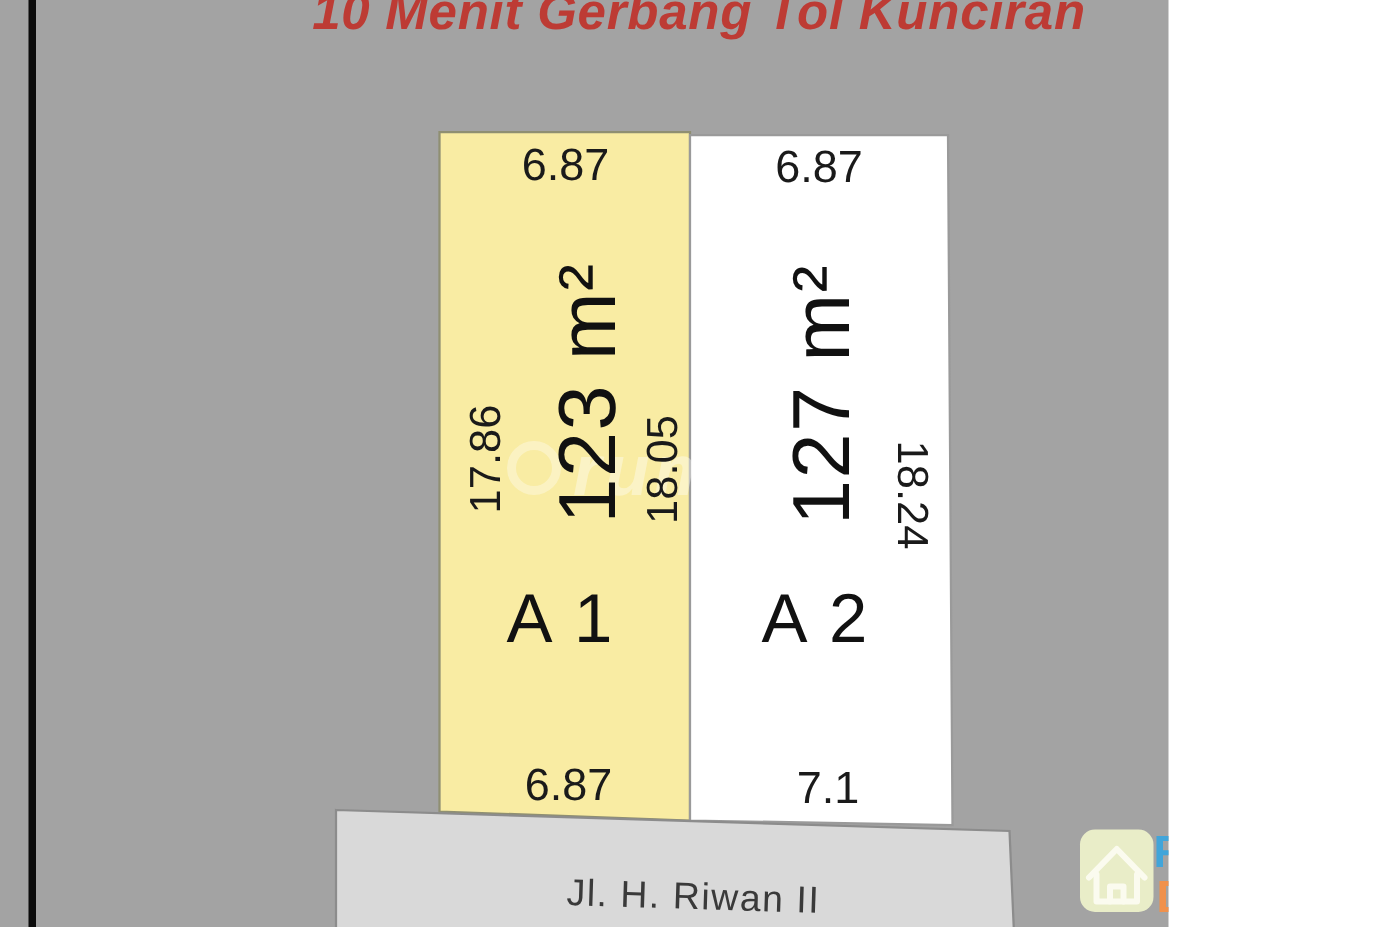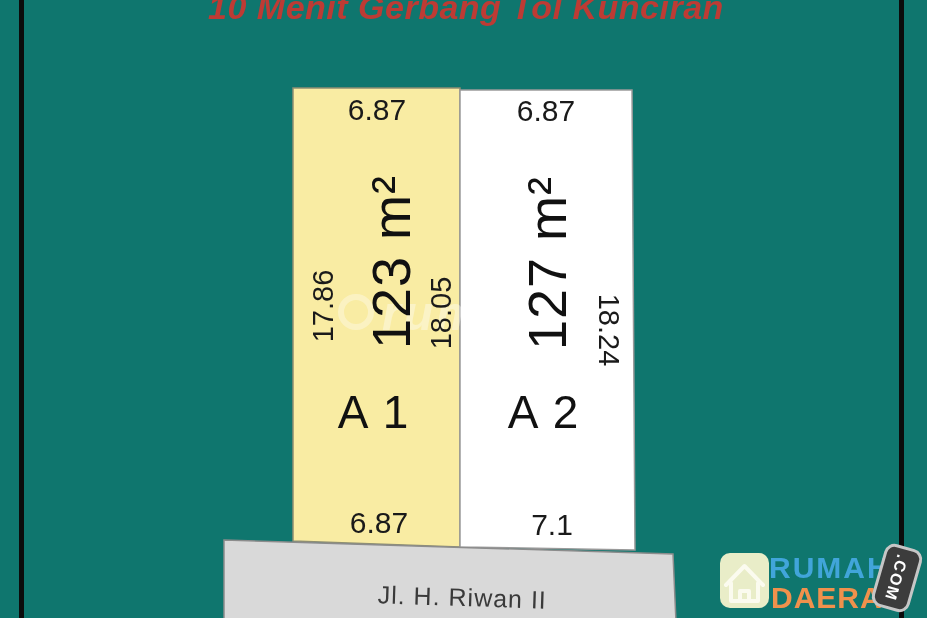--- a/index.html
+++ b/index.html
@@ -1,20 +1,20 @@
 <!DOCTYPE html>
 <html><head>
 <meta charset="utf-8">
 <style>
   html,body{margin:0;padding:0;background:#ffffff;}
   #stage{
     position:relative;
-    width:927px;height:618px;
+    width:779px;height:618px;
     overflow:hidden;
-    background:#0f766e;
+    background:#a3a3a3;
     font-family:"Liberation Sans", sans-serif;
   }
   svg{display:block;}
   text{font-family:"Liberation Sans", sans-serif;}
   .dim{fill:#1a1a1a;font-size:30px;}
   .dim-sm{fill:#1a1a1a;font-size:29px;}
   .area{fill:#111111;font-size:54px;letter-spacing:1px;}
   .plotname{fill:#111111;font-size:46px;letter-spacing:2px;}
   .roadname{fill:#3a3a3a;font-size:25px;letter-spacing:1px;}
   .title{font-size:34px;font-style:italic;font-weight:600;letter-spacing:0.5px;}

